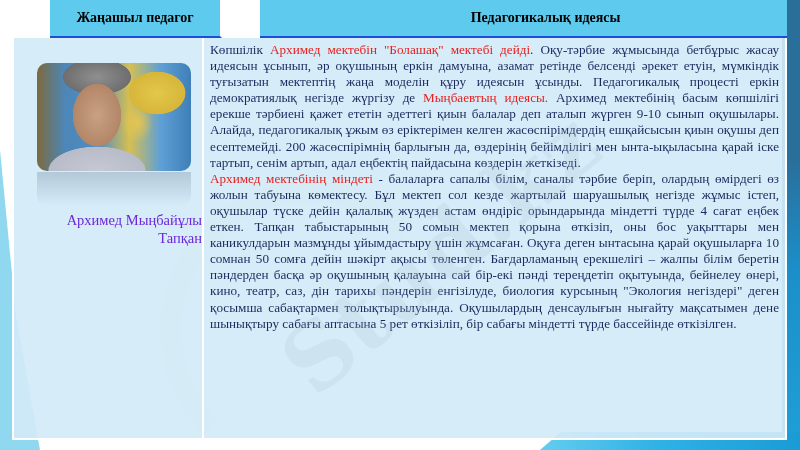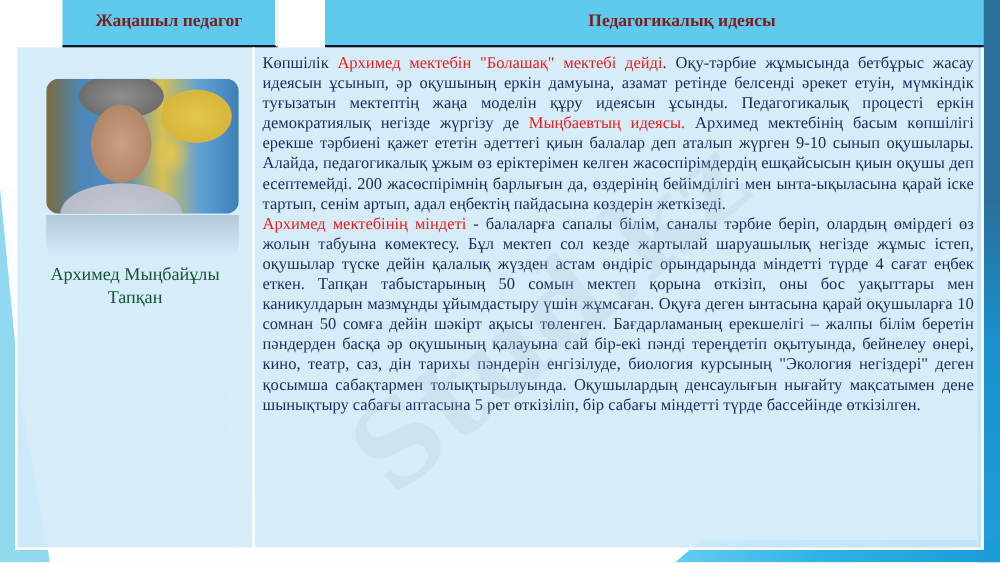--- a/index.html
+++ b/index.html
@@ -38,23 +38,23 @@
     pointer-events: none; white-space: nowrap;
   }
 
   
   .table {
     position: absolute; left: 12px; top: 0; width: 775px; height: 440px;
     border-collapse: collapse;
   }
   .header-row { display: flex; height: 38px; }
   .th {
-    background: #5ecbee; color: #7f1d1d; font-weight: bold; font-size: 14px;
+    background: #5ecbee; color: #000000; font-weight: bold; font-size: 14px;
     display: flex; align-items: center; justify-content: center;
-    border-right: 2px solid #ffffff; border-bottom: 2px solid #0f172a; margin-left: 38px;
+    border-right: 2px solid #ffffff; border-bottom: 2px solid #1d4ed8; margin-left: 38px;
   }
   .th-1 { width: 192px; }
   .th-2 { width: 583px; border-right: none; padding-left: 44px; }
   .body-row { display: flex; height: 402px; }
   .td {
     background: rgba(210, 234, 248, 0.92);
     border-right: 2px solid #ffffff; border-bottom: 2px solid #ffffff;
     border-left: 2px solid #ffffff;
   }
   .td-1 { width: 192px; position: relative; }
@@ -71,21 +71,21 @@
       radial-gradient(ellipse 20px 25px at 100px 60px, #e4c550 0%, transparent 80%),
       linear-gradient(90deg, #7c6a3d 0%, #4d86b8 18%, #4f8dc3 40%, #d6bf52 60%, #5fa0d6 80%, #3e7fb8 100%);
   }
   .photo-reflection {
     position: absolute; left: 23px; top: 134px; width: 154px; height: 34px;
     border-radius: 0 0 10px 10px;
     background: linear-gradient(180deg, rgba(150,170,190,0.55) 0%, rgba(210,234,248,0) 100%);
   }
   .name {
     position: absolute; left: 0; top: 173px; width: 100%;
-    text-align: center; color: #14532d; font-size: 14.5px; line-height: 18px;
+    text-align: right; color: #6d28d9; font-size: 14.5px; line-height: 18px;
   }
 
   .ideas {
     font-size: 13.2px; line-height: 16.1px; color: #1b2a5e; text-align: justify;
   }
   .ideas .hl { color: #e8201f; }
 </style>
 </head>
 <body>
 

